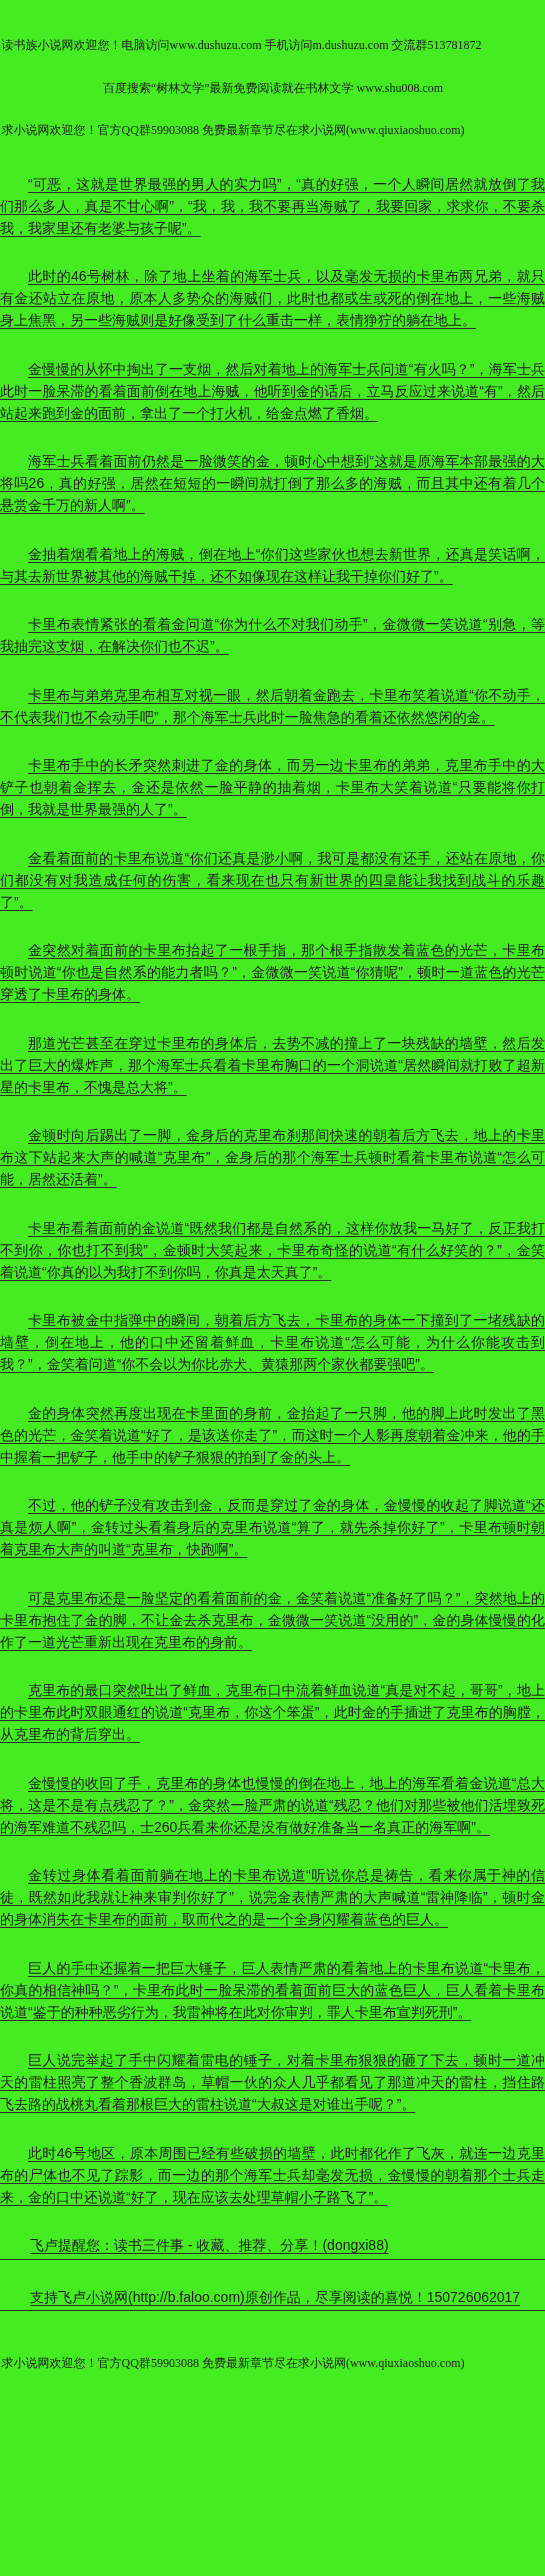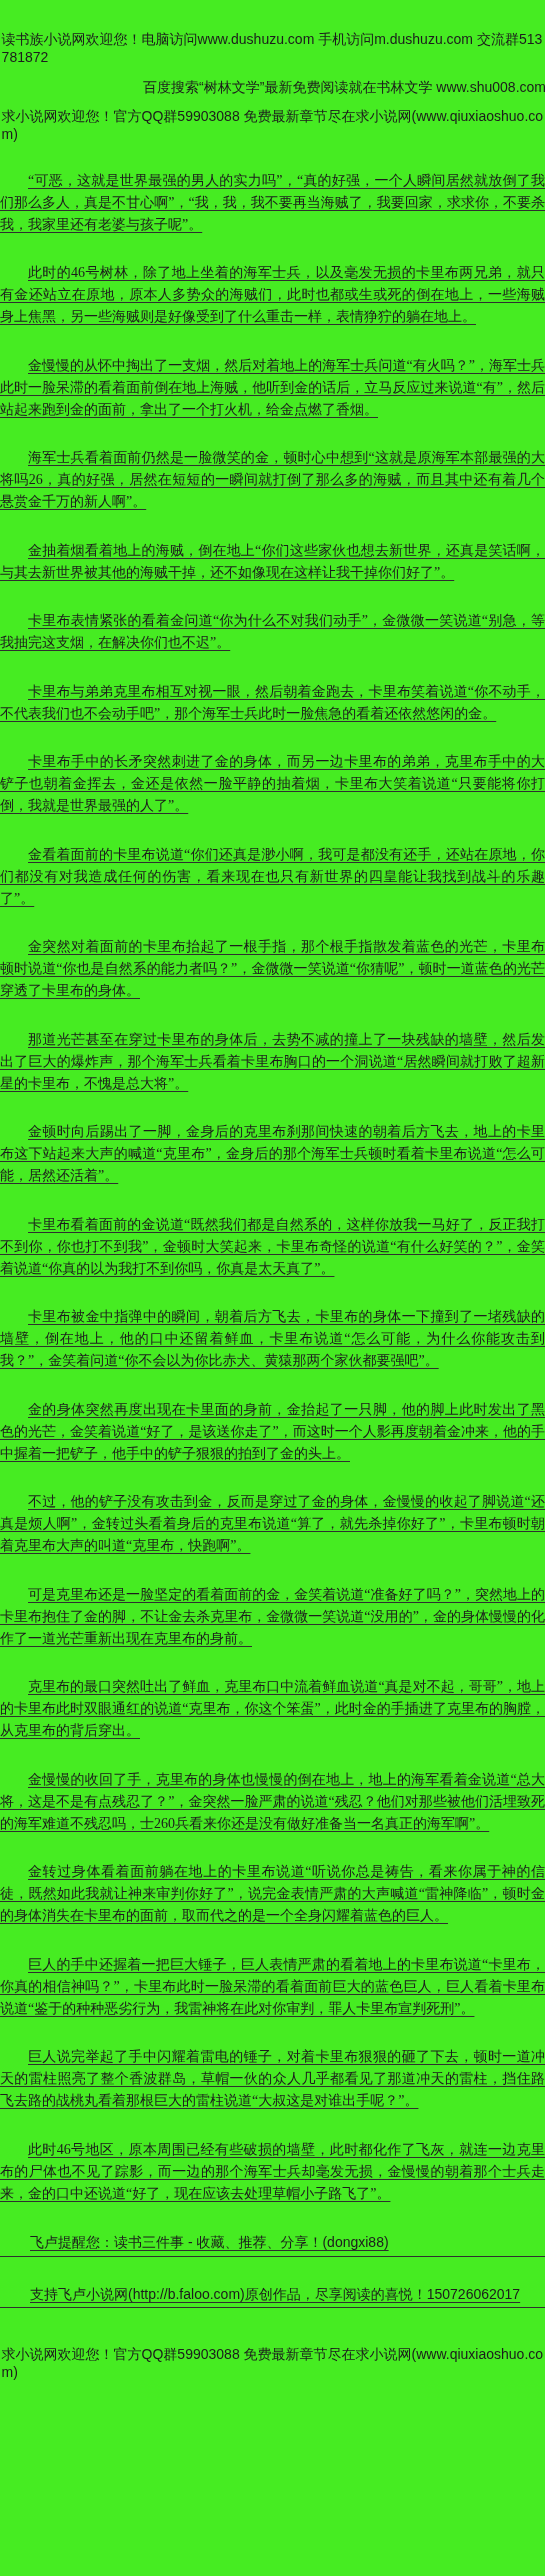--- a/index.html
+++ b/index.html
@@ -11,31 +11,31 @@
   }
   .page {
     width:546px;
     min-height:2576px;
     box-sizing:border-box;
     padding:30px 0 6.2px 0;
     overflow:hidden;
   }
   .line {
     margin:0 0 11.7px 0;
-    font-size:14px;
-    line-height:18px;
+    font-size:12px;
+    line-height:31px;
     padding-left:1.6px;
     word-break:break-all;
     white-space:normal;
+    font-family:Liberation Serif, serif;
   }
-  .center { text-align:right; padding-left:0; }
+  .center { text-align:center; padding-left:0; }
   .chapter-body {
     border-right:0.8px solid #3c3c3c;
     margin-top:10px;
-    font-family:Liberation Serif, serif;
   }
   .para {
     font-size:14px;
     line-height:22px;
     margin:26.5px 0 0 0;
     text-indent:2em;
     text-align:justify;
     text-decoration:underline;
     text-decoration-thickness:0.8px;
     text-decoration-color:#2f2f2f;

